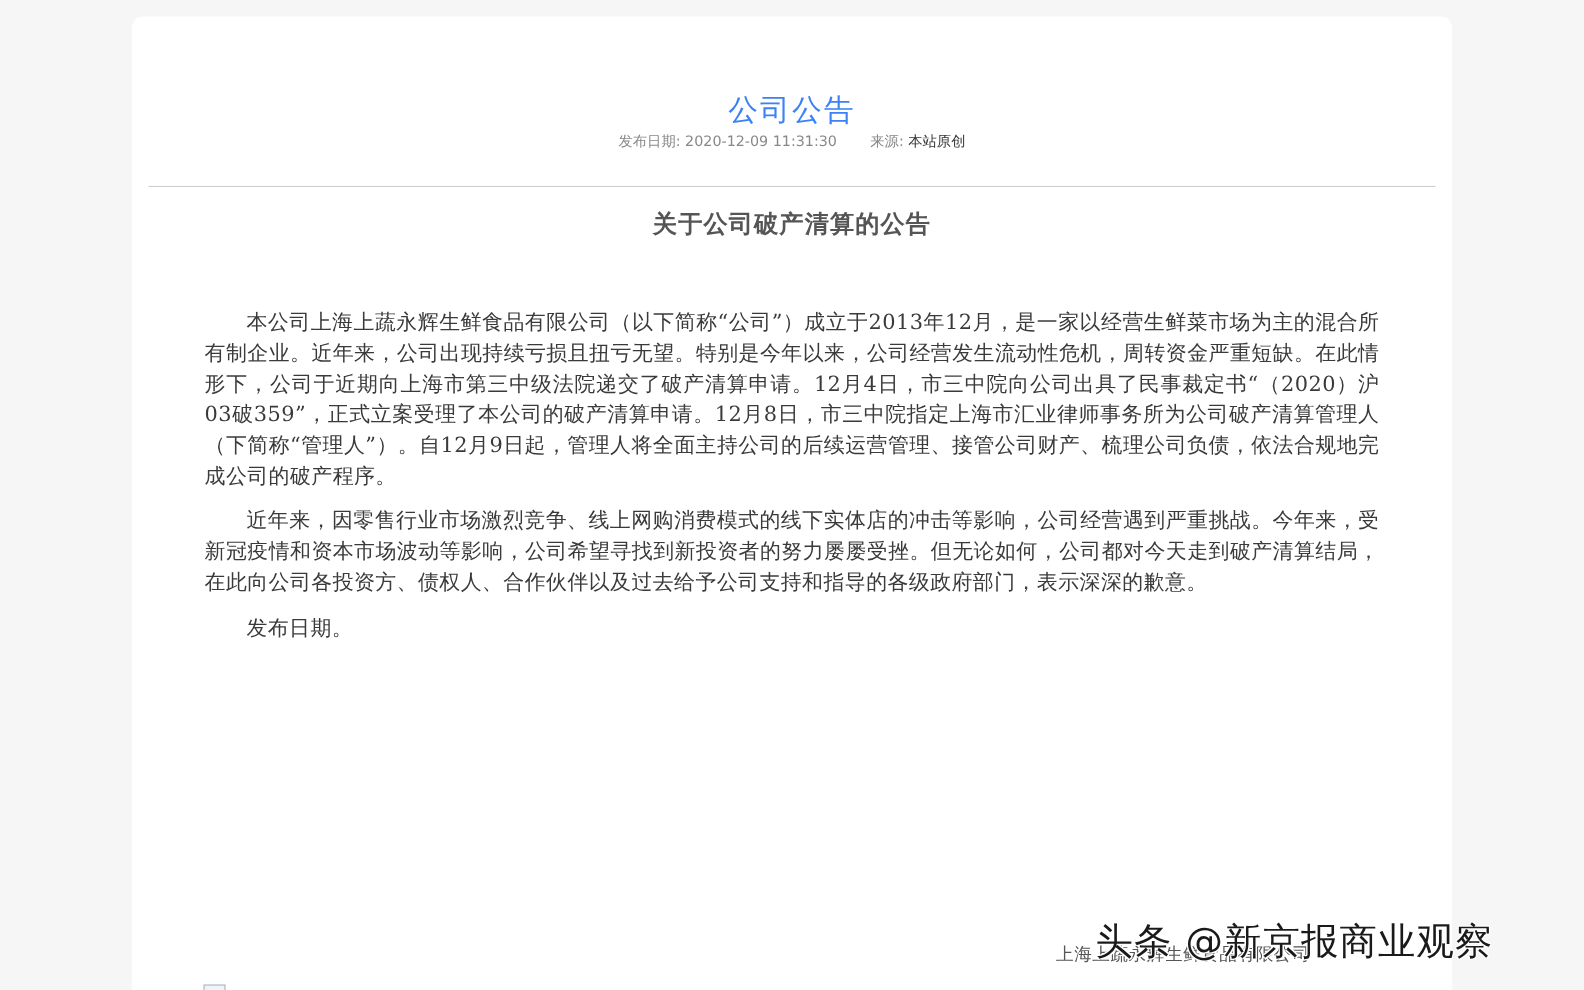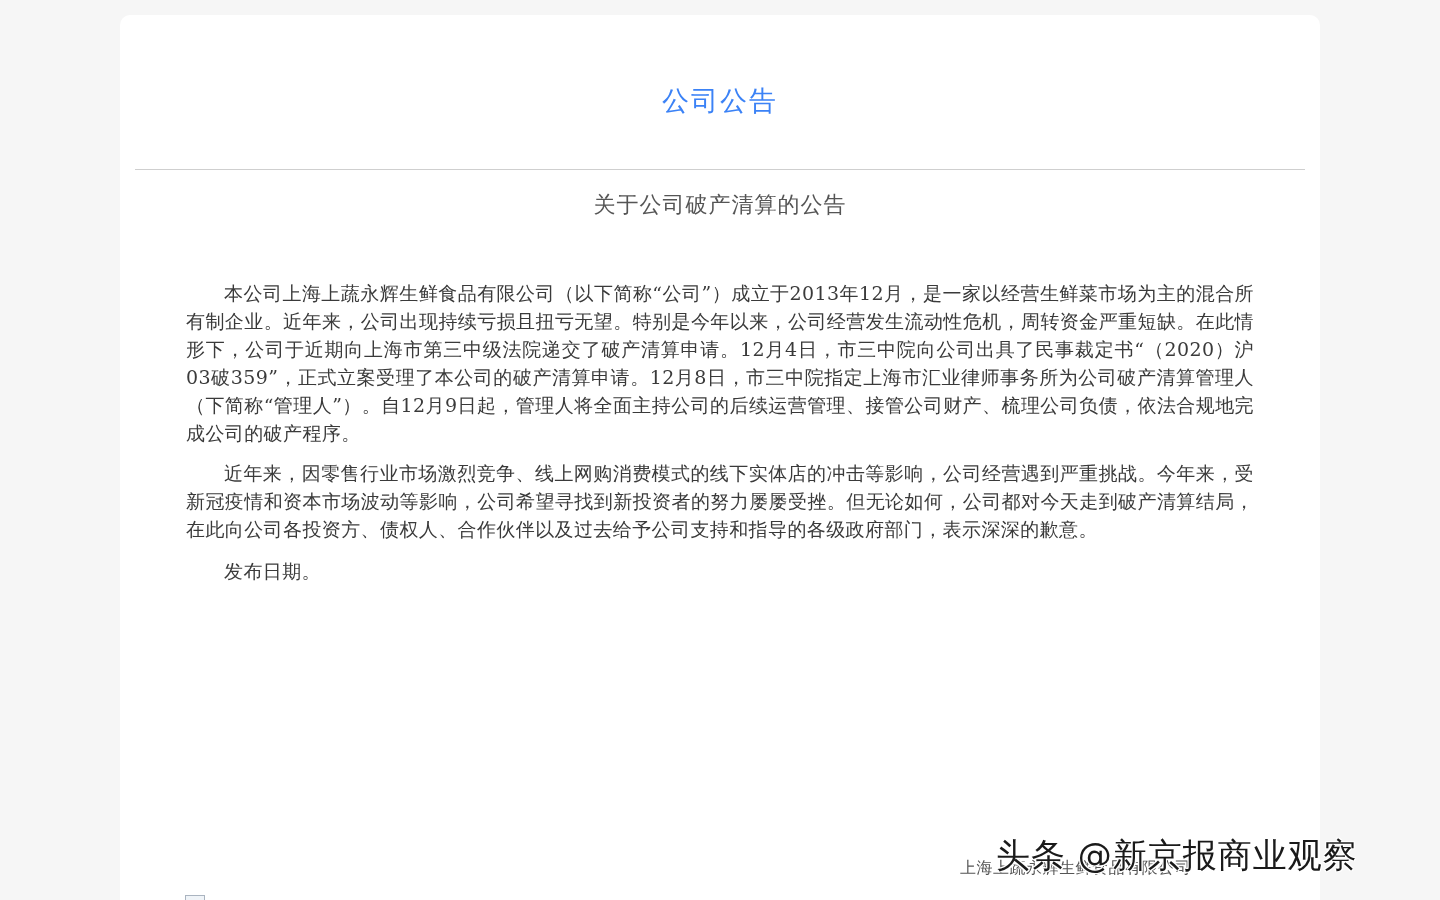--- a/index.html
+++ b/index.html
@@ -32,21 +32,21 @@
   }
   .meta .gap { display: inline-block; width: 22px; }
   .meta .source-val { color: #333; }
   .divider {
     position: absolute; left: 15px; top: 154px;
     width: 1170px; height: 1px; background: #cfcfcf;
   }
   .article-title {
     position: absolute; left: 0; width: 1200px; top: 174px;
     text-align: center;
-    font-size: 22px; font-weight: normal; color: #555;
+    font-size: 22px; font-weight: bold; color: #555;
     letter-spacing: 1px;
     line-height: 32px;
     font-family: "DejaVu Sans", sans-serif;
   }
   .body {
     position: absolute; left: 66px; top: 252px; width: 1068px;
     font-family: "DejaVu Serif", "Liberation Serif", serif;
     font-size: 19px; line-height: 28px; color: #3a3a3a;
     letter-spacing: 0.4px;
   }
@@ -76,20 +76,27 @@
     border: 1px solid #aab4c0;
     background: #f0f4f8;
   }
 </style>
 </head>
 <body>
 
 <div class="card">
   <div class="page-title">公司公告</div>
 
+  <div class="meta">
+    <span>发布日期:</span>
+    <span>2020-12-09 11:31:30</span>
+    <span class="gap"></span>
+    <span>来源:</span>
+    <span class="source-val">本站原创</span>
+  </div>
 
   <div class="divider"></div>
 
   <div class="article-title">关于公司破产清算的公告</div>
 
   <div class="body">
     <p>本公司上海上蔬永辉生鲜食品有限公司（以下简称“公司”）成立于2013年12月，是一家以经营生鲜菜市场为主的混合所有制企业。近年来，公司出现持续亏损且扭亏无望。特别是今年以来，公司经营发生流动性危机，周转资金严重短缺。在此情形下，公司于近期向上海市第三中级法院递交了破产清算申请。12月4日，市三中院向公司出具了民事裁定书“（2020）沪03破359”，正式立案受理了本公司的破产清算申请。12月8日，市三中院指定上海市汇业律师事务所为公司破产清算管理人（下简称“管理人”）。自12月9日起，管理人将全面主持公司的后续运营管理、接管公司财产、梳理公司负债，依法合规地完成公司的破产程序。</p>
     <p>近年来，因零售行业市场激烈竞争、线上网购消费模式的线下实体店的冲击等影响，公司经营遇到严重挑战。今年来，受新冠疫情和资本市场波动等影响，公司希望寻找到新投资者的努力屡屡受挫。但无论如何，公司都对今天走到破产清算结局，在此向公司各投资方、债权人、合作伙伴以及过去给予公司支持和指导的各级政府部门，表示深深的歉意。</p>
     <p class="closing">发布日期。</p>
   </div>

